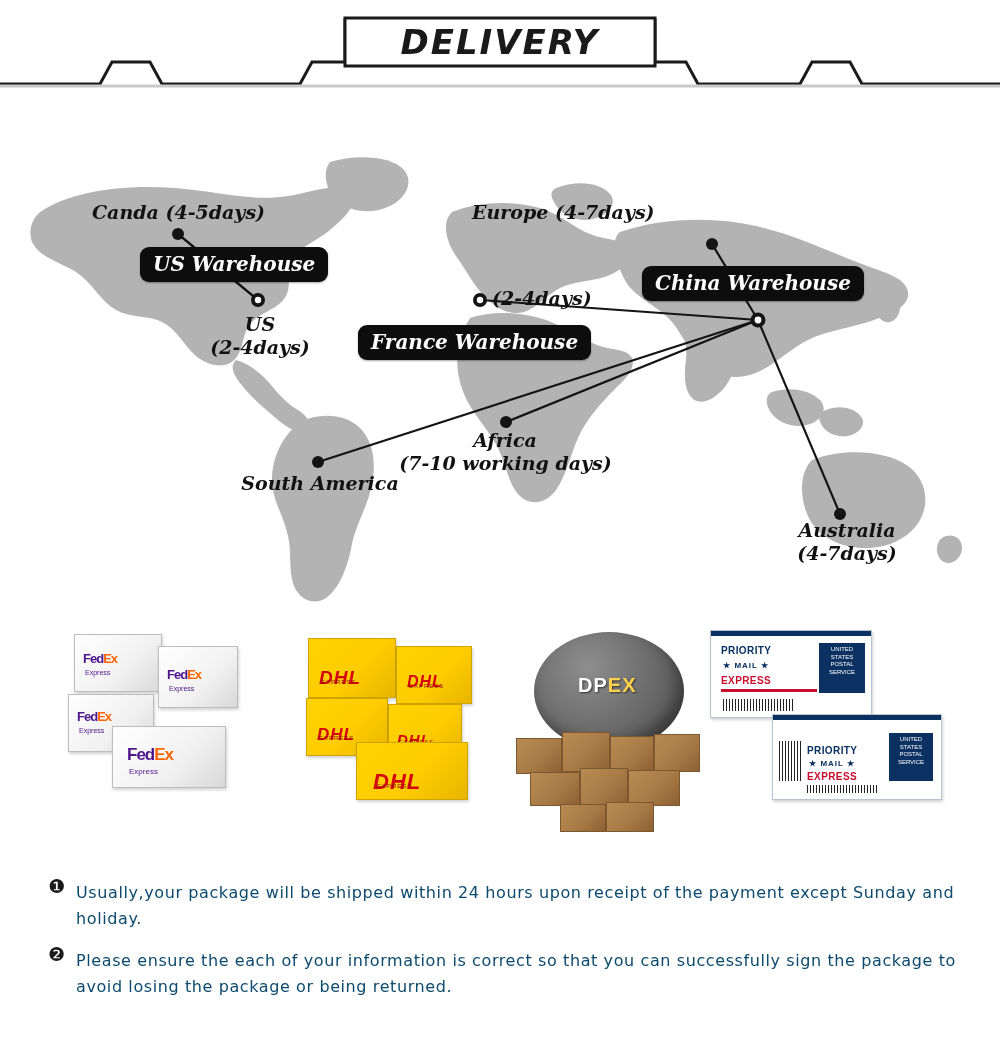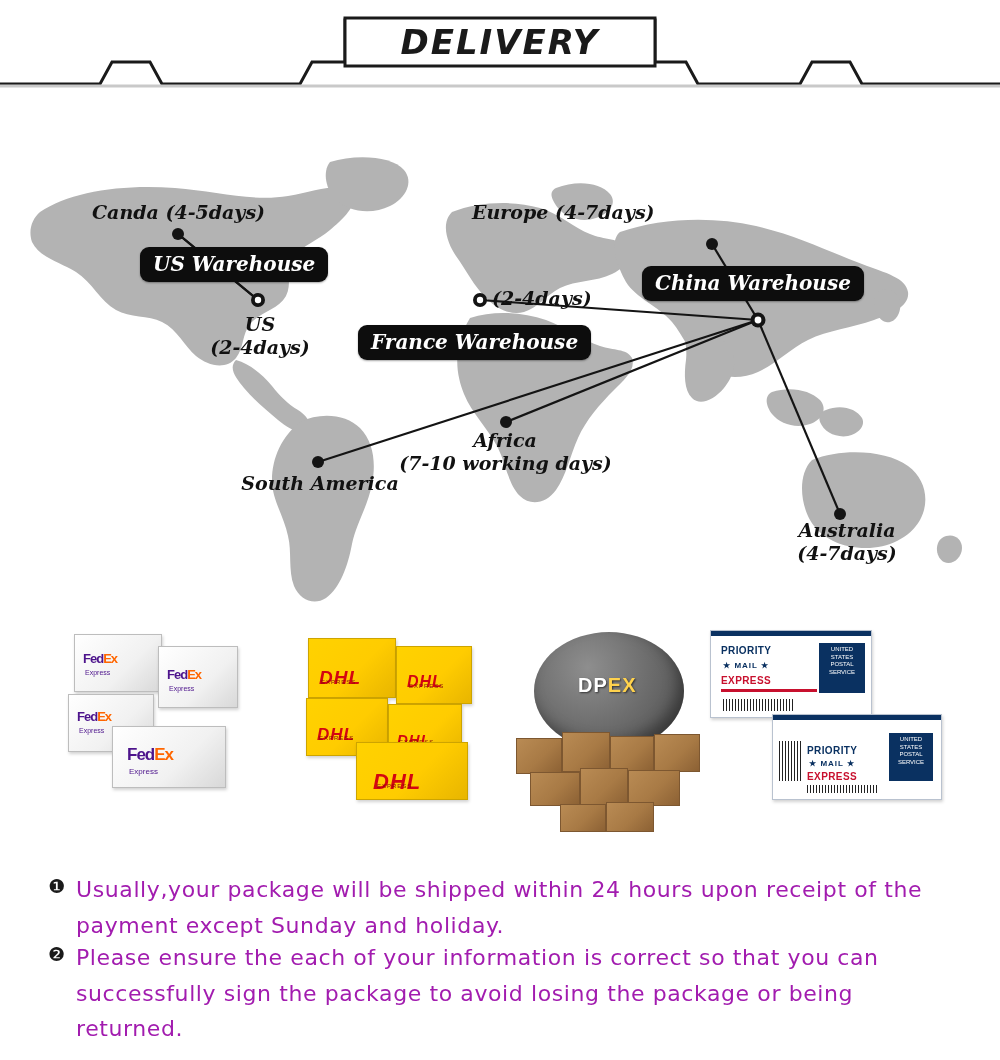--- a/index.html
+++ b/index.html
@@ -236,24 +236,25 @@
   .note-num {
     flex: 0 0 28px;
     font-family: "DejaVu Sans", sans-serif;
     font-size: 19px;
     color: #1a1a1a;
     line-height: 1.55;
   }
   .note-text {
     flex: 1 1 auto;
     font-family: "DejaVu Sans", sans-serif;
-    font-size: 22px;
-    color: #a21caf;
+    font-size: 16px;
+    color: #0c4a6e;
     line-height: 1.62;
     letter-spacing: 0.6px;
+    margin-top: 8px;
   }
 </style>
 </head>
 <body>
 
 <div id="header">
   <svg width="1000" height="92">
     <path d="M0,84 L100,84 L112,62 L150,62 L162,84 L300,84 L312,62 L345,62 L345,20 L655,20 L655,62 L686,62 L698,84 L800,84 L812,62 L850,62 L862,84 L1000,84" fill="none" stroke="#1a1a1a" stroke-width="3"></path>
     <path d="M0,86 L1000,86" stroke="#c9c9c9" stroke-width="3" fill="none"></path>
     <rect x="345" y="18" width="310" height="48" fill="#ffffff" stroke="#1a1a1a" stroke-width="3"></rect>

